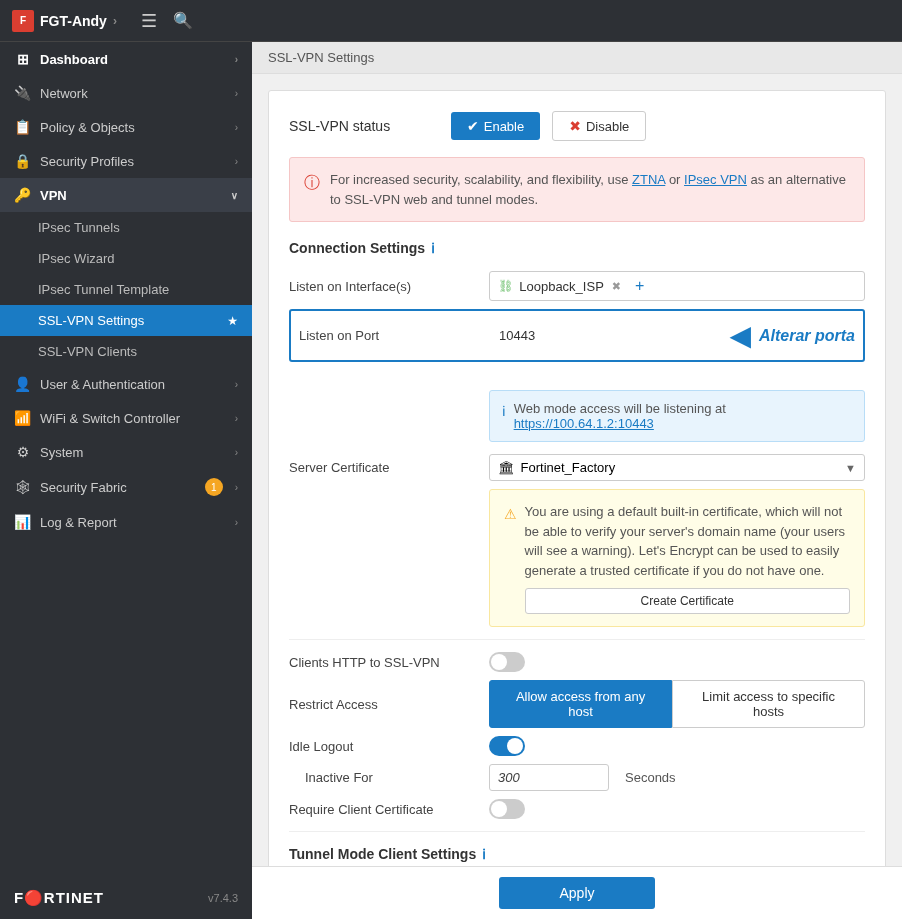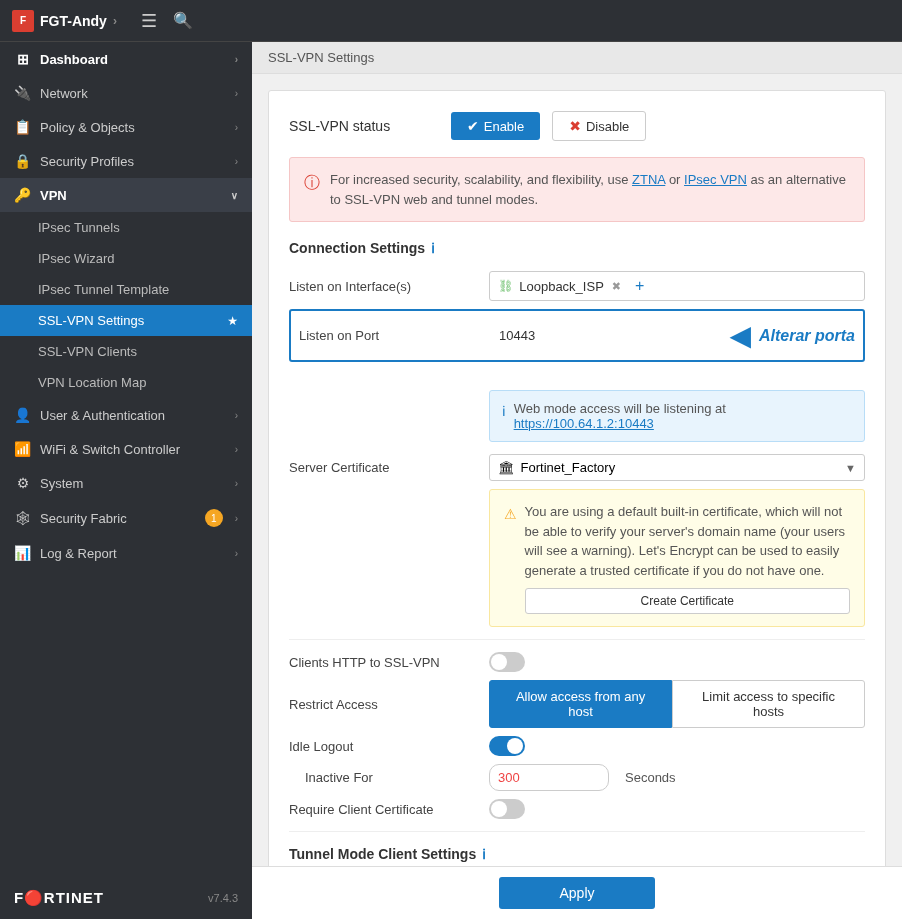--- a/index.html
+++ b/index.html
@@ -84,21 +84,21 @@
 
     
     .access-btn-group { display: flex; }
     .access-btn { padding: 8px 14px; border: 1px solid #ccc; cursor: pointer; font-size: 13px; }
     .access-btn.active { background: #1a7bc4; color: #fff; border-color: #1a7bc4; }
     .access-btn.inactive { background: #fff; color: #333; }
     .access-btn:first-child { border-radius: 3px 0 0 3px; }
     .access-btn:last-child { border-radius: 0 3px 3px 0; }
 
     
-    .text-input { border: 1px solid #ccc; border-radius: 10px; padding: 5px 8px; font-size: 13px; color: #ef4444; background: #fff; }
+    .text-input { border: 1px solid #ccc; border-radius: 3px; padding: 5px 8px; font-size: 13px; color: #404040; background: #fff; font-style: italic; }
     .unit-label { color: #555; font-size: 13px; margin-left: 8px; }
 
     
     .seconds-row { display: flex; align-items: center; gap: 8px; }
 
     
     .bottom-bar { background: #fff; border-top: 1px solid #ddd; padding: 10px 16px; display: flex; justify-content: center; }
     .btn-apply { background: #1a7bc4; color: #fff; border: none; padding: 8px 60px; border-radius: 3px; cursor: pointer; font-size: 14px; font-weight: 500; }
 
     .divider { border: none; border-top: 1px solid #eee; margin: 12px 0; }
@@ -153,23 +153,20 @@
     </div>
     <div class="sidebar-sub-item">
       <span>IPsec Tunnel Template</span>
     </div>
     <div class="sidebar-sub-item highlight" style="background:#1a7bc4;color:#fff;display:flex;align-items:center;justify-content:space-between;padding:8px 14px 8px 38px;">
       <span>SSL-VPN Settings</span>
       <span style="color:#fff;font-size:12px;">★</span>
     </div>
     <div class="sidebar-sub-item">
       <span>SSL-VPN Clients</span>
-    </div>
-    <div class="sidebar-sub-item">
-      <span>VPN Location Map</span>
     </div>
     <div class="sidebar-item">
       <span class="icon">👤</span>
       <span>User &amp; Authentication</span>
       <span class="chevron">›</span>
     </div>
     <div class="sidebar-item">
       <span class="icon">📶</span>
       <span>WiFi &amp; Switch Controller</span>
       <span class="chevron">›</span>

